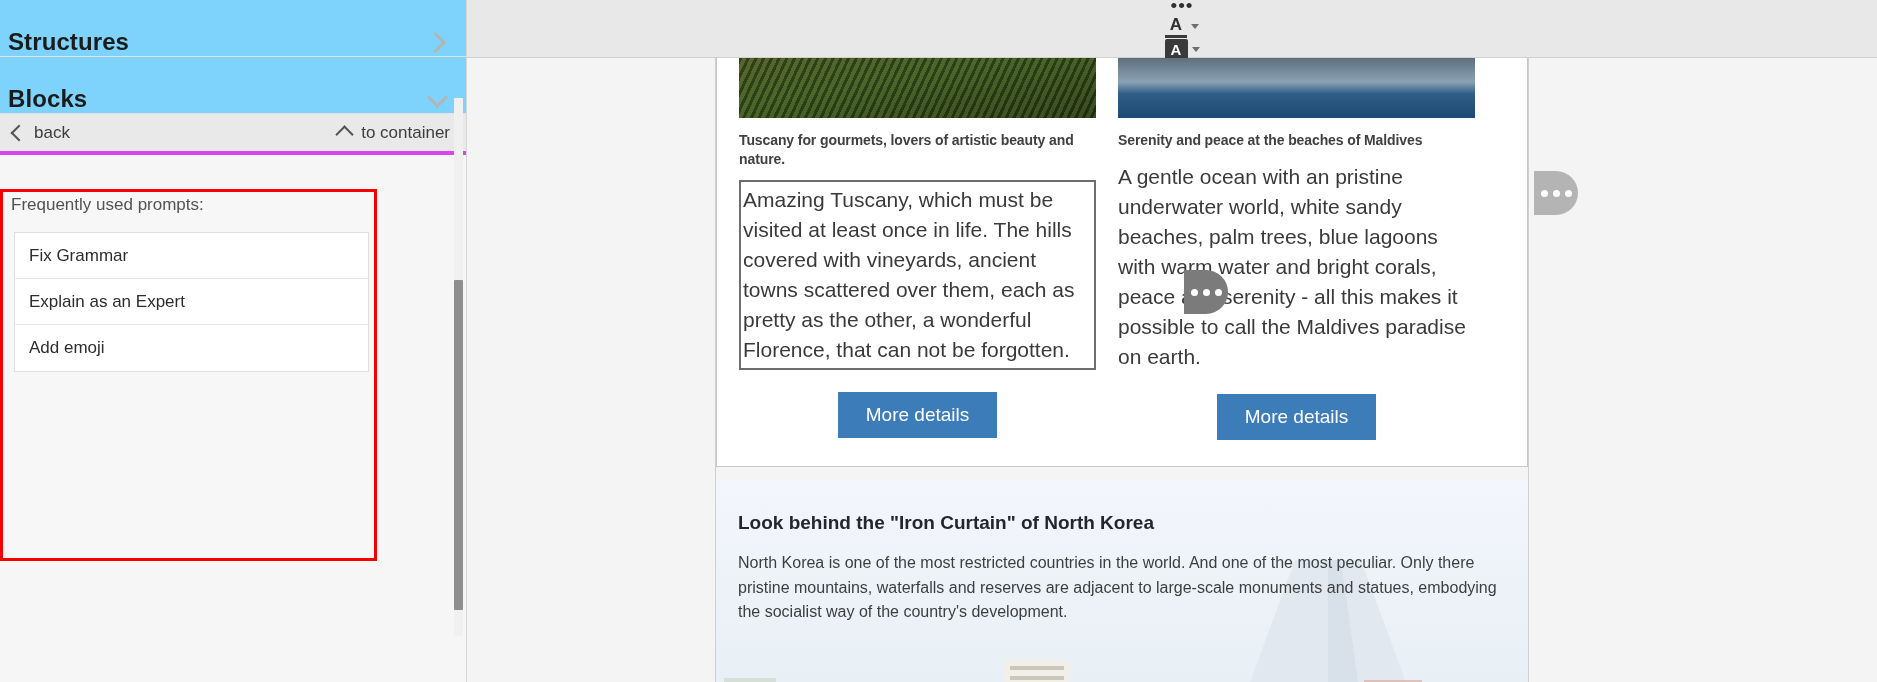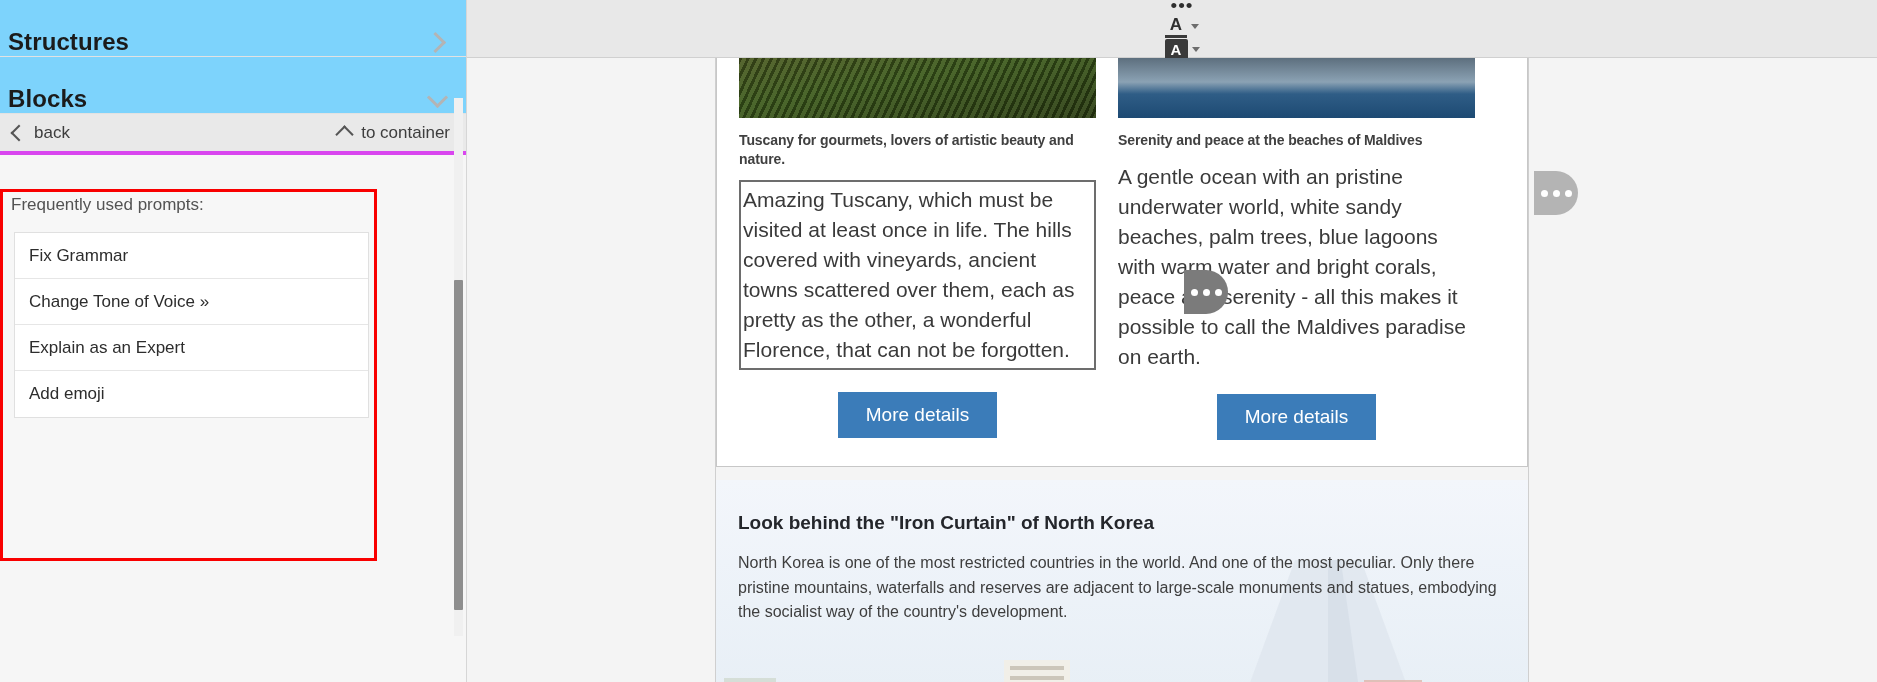--- a/index.html
+++ b/index.html
@@ -364,23 +364,20 @@
     </div>
 
     <div class="panel-body">
 
       <div class="prompts-outline">
         <div class="prompts-label">Frequently used prompts:</div>
 
         <div class="prompt-list">
           <div class="prompt-item">
             <span>Fix Grammar</span>
-          </div>
-          <div class="prompt-item">
-            <span>Change Tone of Voice »</span>
           </div>
           <div class="prompt-item">
             <span>Explain as an Expert</span>
           </div>
           <div class="prompt-item">
             <span>Add emoji</span>
           </div>
         </div>
       </div>
 

